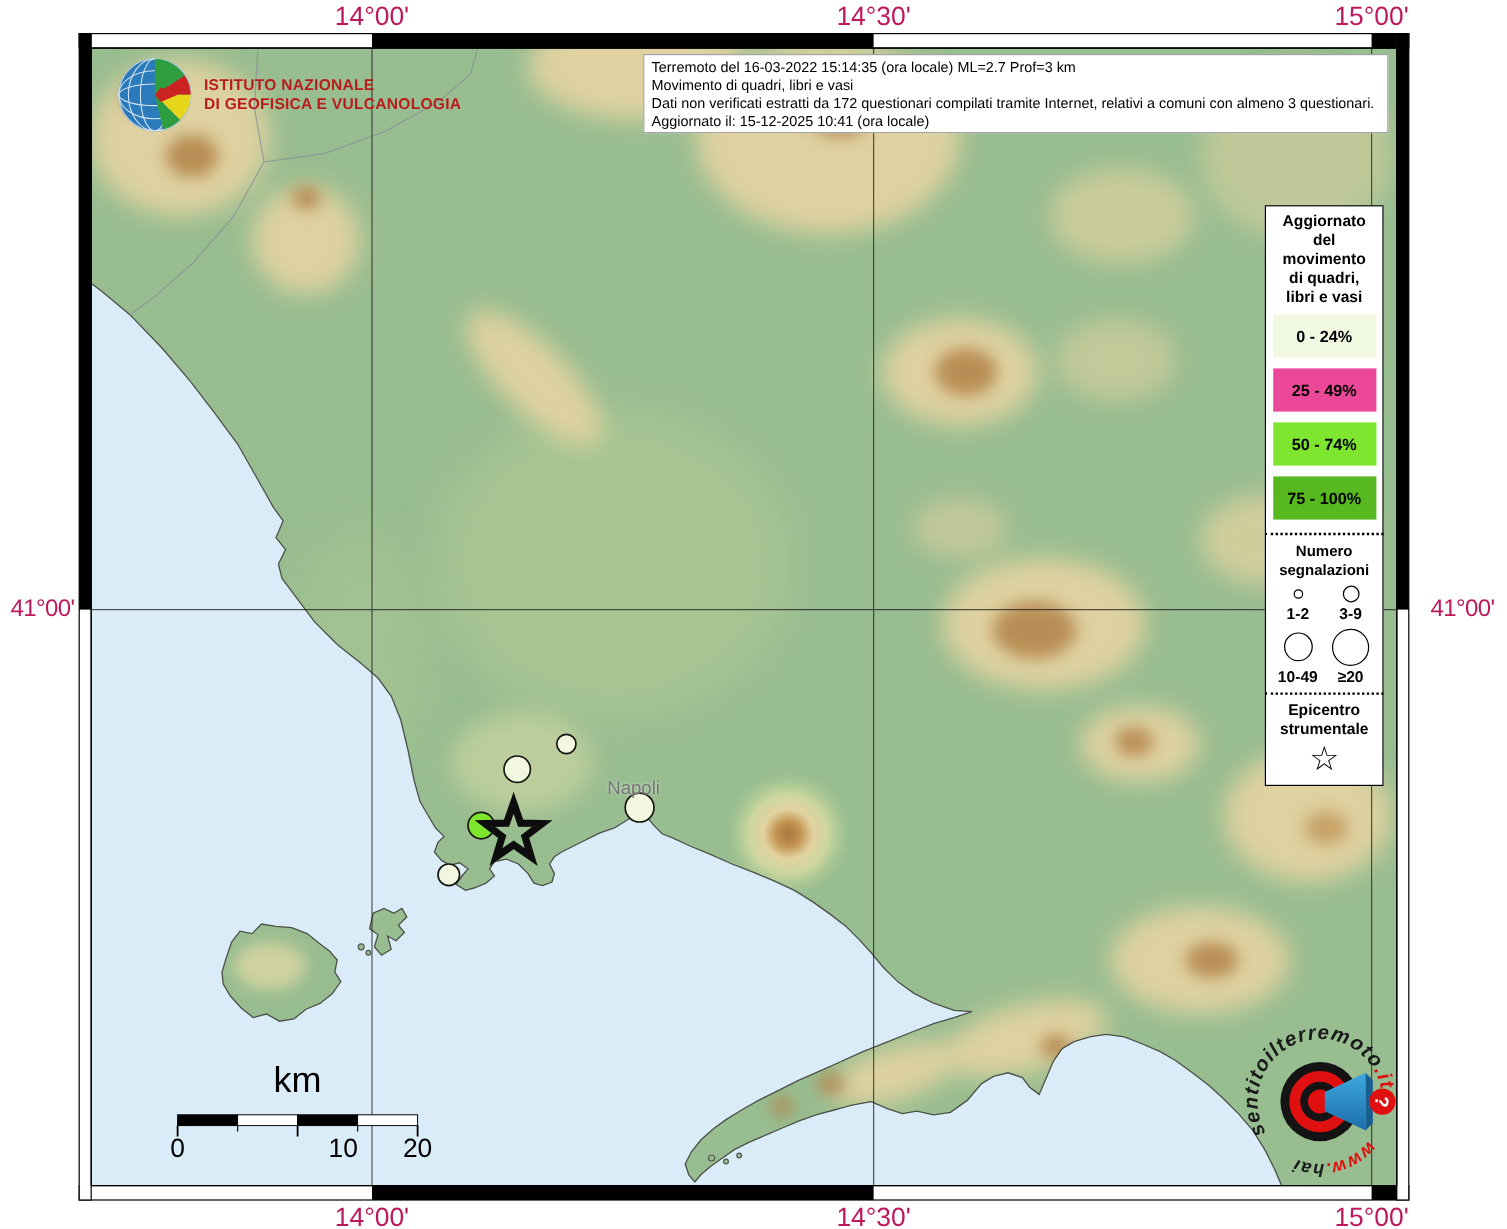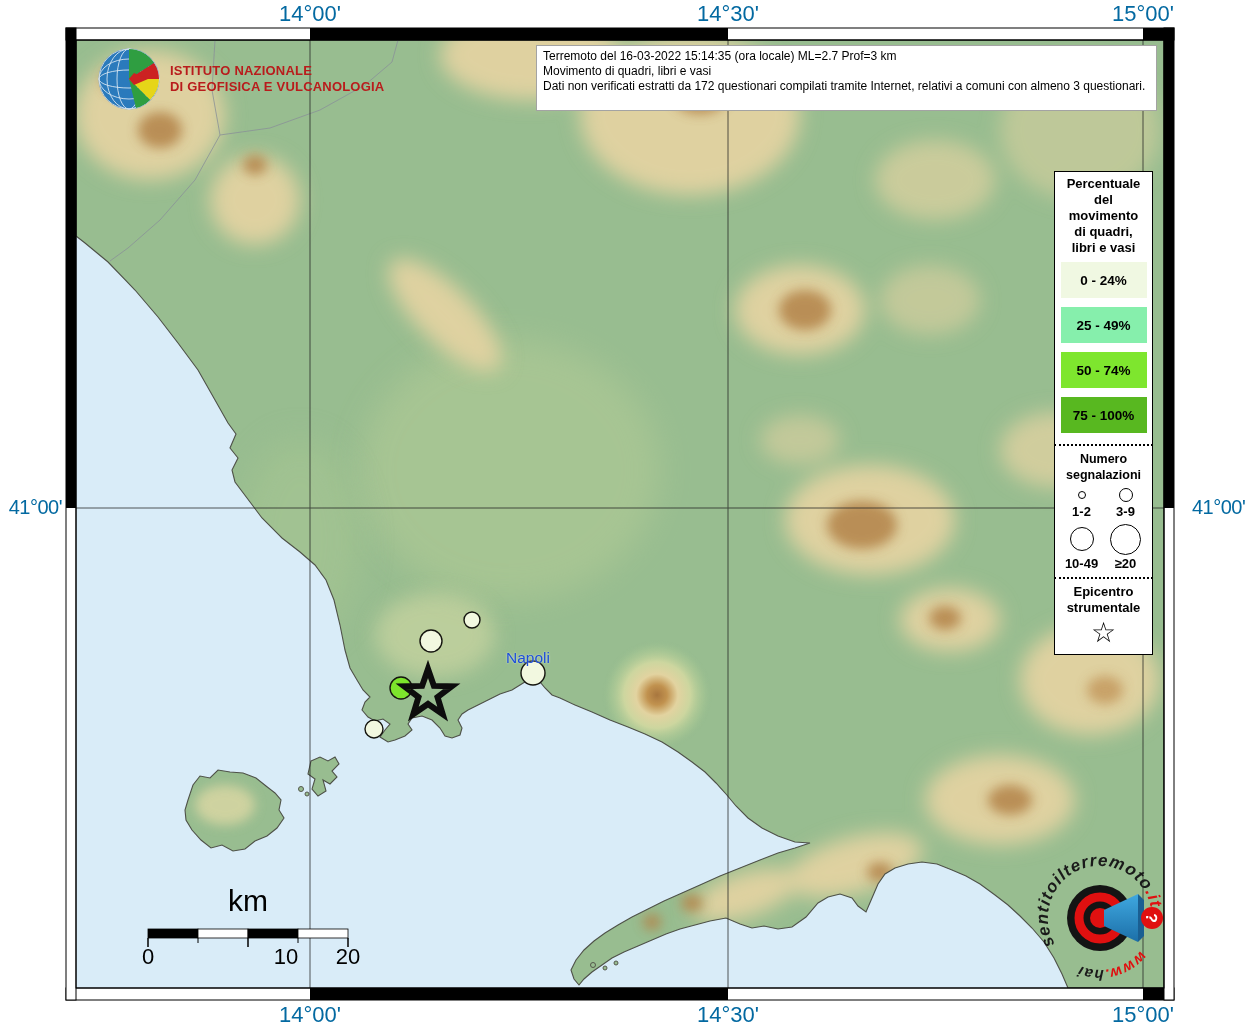--- a/index.html
+++ b/index.html
@@ -2,21 +2,21 @@
 <html><head>
 <meta charset="utf-8">
 <style>
   html,body { margin:0; padding:0; }
   body {
     width:1256px; height:1024px; position:relative; overflow:hidden;
     background:#ffffff; font-family:"Liberation Sans", sans-serif; color:#000;
   }
   .abs { position:absolute; }
   
-  .axis-label { font-size:22px; color:#0369a1; text-align:center; white-space:nowrap; }
+  .axis-label { font-size:22px; color:#be185d; text-align:center; white-space:nowrap; }
   .axis-label.side { font-size:20px; letter-spacing:-0.5px; }
   
   .info-box {
     left:536px; top:45px; width:621px; height:66px;
     background:#ffffff; border:1px solid #a3a3a3; box-sizing:border-box;
     padding:3px 6px; font-size:12px; line-height:15px; white-space:nowrap; overflow:hidden;
   }
   
   .ingv { left:98px; top:46px; width:330px; height:66px; display:flex; align-items:center; gap:10px; }
   .ingv-text { font-size:13px; font-weight:bold; color:#b91c1c; line-height:16px; letter-spacing:0.2px; }
@@ -34,21 +34,21 @@
     font-weight:bold; font-size:13.5px;
   }
   .leg-sep { width:99px; border-top:2px dotted #000; margin:2px 0 5px 0; }
   .count-grid { display:flex; flex-wrap:wrap; width:92px; justify-content:center;font-weight:bold; }
   .ccell { width:44px; display:flex; flex-direction:column; align-items:center; margin-top:4px; }
   .ccircle-wrap { display:flex; align-items:center; justify-content:center; }
   .ccircle { border:1.6px solid #000; border-radius:50%; background:#fff; box-sizing:border-box; }
   .clabel { font-size:13px; margin-top:1px; }
   .leg-star { font-size:28px; line-height:30px; margin-top:2px; }
   
-  .city-label { font-size:15.5px; color:#1d4ed8; text-shadow:0 0 2px rgba(255,255,255,.7); }
+  .city-label { font-size:15.5px; color:#737373; text-shadow:0 0 2px rgba(255,255,255,.7); }
   .scale-num { font-size:22px; text-align:center; }
   .scale-km { font-size:30px; text-align:center; }
 </style>
 </head>
 <body>
 
 <svg class="abs" style="left:0;top:0;" width="1256" height="1024" viewBox="0 0 1256 1024">
   <defs>
     <clipPath id="mapclip">
         <rect x="76" y="40" width="1088" height="948"></rect>
@@ -224,35 +224,36 @@
   <div class="ingv-text">
     <div>ISTITUTO NAZIONALE</div>
     <div>DI GEOFISICA E VULCANOLOGIA</div>
   </div>
 </div>
 
 <div class="abs info-box">
   <div>Terremoto del 16-03-2022 15:14:35 (ora locale) ML=2.7 Prof=3 km</div>
   <div>Movimento di quadri, libri e vasi</div>
   <div>Dati non verificati estratti da 172 questionari compilati tramite Internet, relativi a comuni con almeno 3 questionari.</div>
+  <div>Aggiornato il: 15-12-2025 10:41 (ora locale)</div>
 </div>
 
 <div class="abs legend">
   <div class="leg-title">
-    <div>Percentuale</div>
+    <div>Aggiornato</div>
     <div>del</div>
     <div>movimento</div>
     <div>di quadri,</div>
     <div>libri e vasi</div>
   </div>
   <div class="swatches">
     <div class="swatch" style="background: rgb(240, 248, 226);">
         <span>0 - 24%</span>
       </div>
-    <div class="swatch" style="background: #86efac;">
+    <div class="swatch" style="background: #ec4899;">
         <span>25 - 49%</span>
       </div>
     <div class="swatch" style="background: rgb(126, 230, 46);">
         <span>50 - 74%</span>
       </div>
     <div class="swatch" style="background: rgb(88, 184, 32);">
         <span>75 - 100%</span>
       </div>
   </div>
   <div class="leg-sep"></div>

